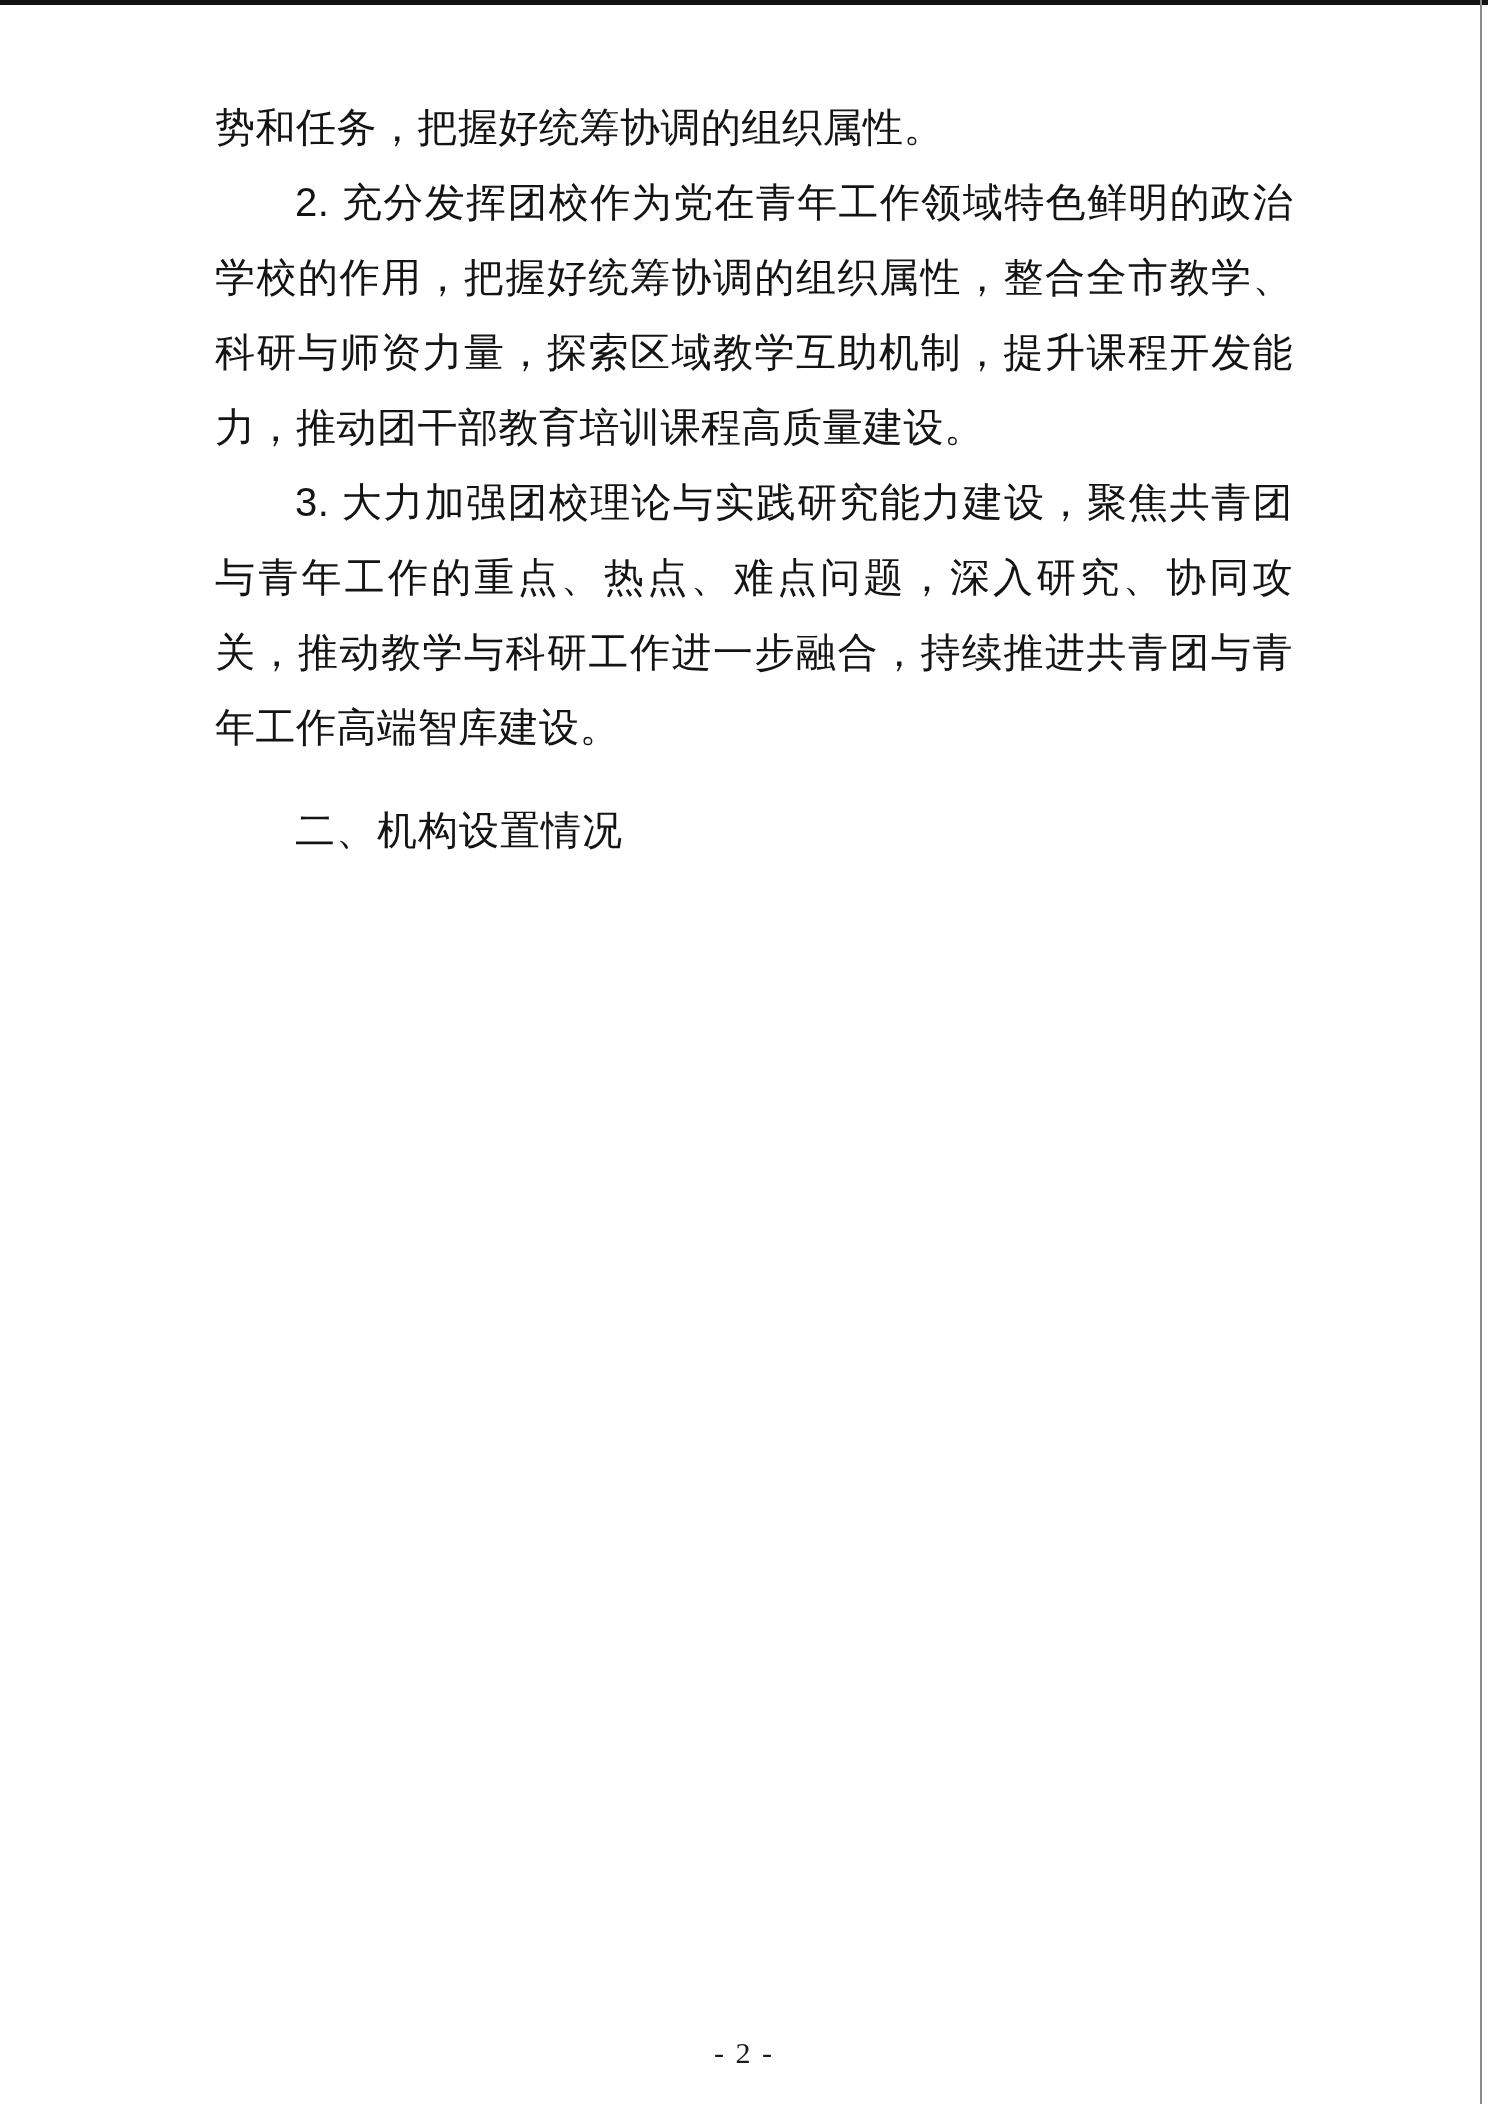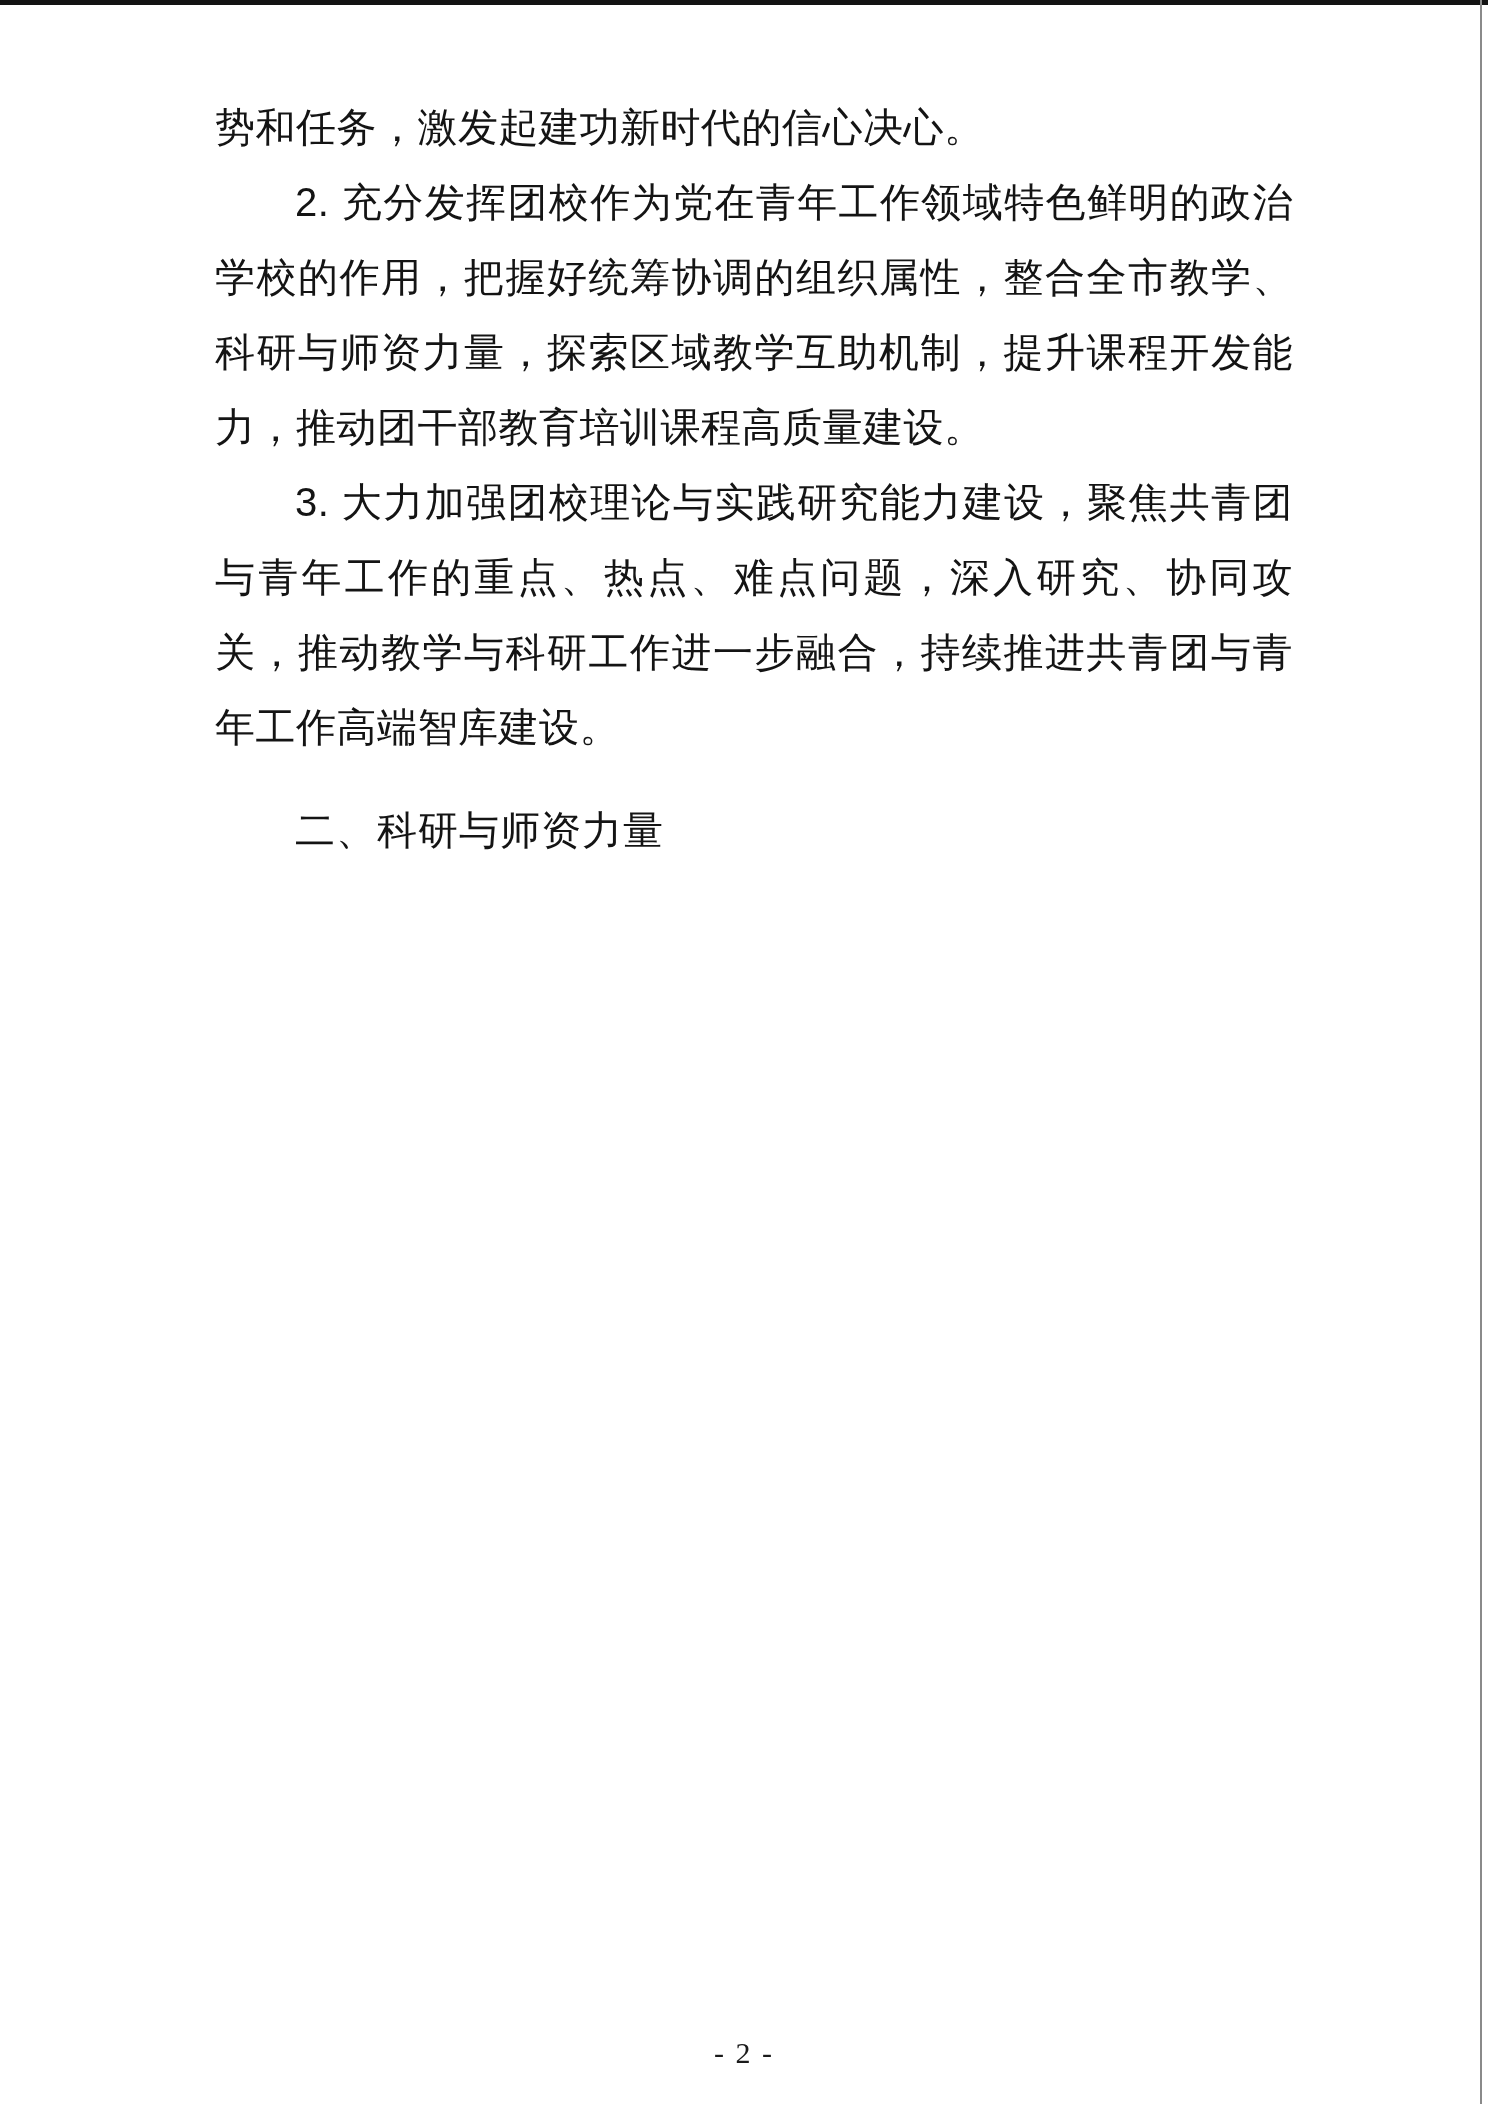--- a/index.html
+++ b/index.html
@@ -73,27 +73,27 @@
 </style>
 </head>
 <body>
 
 <div class="page">
 
   <div class="top-edge"></div>
   <div class="right-edge"></div>
 
   <main class="body-text">
-    <p class="para">势和任务，激发起建功新时代的信心决心。</p>
+    <p class="para">势和任务，把握好统筹协调的组织属性。</p>
 
     <p class="para indent">2. 充分发挥团校作为党在青年工作领域特色鲜明的政治学校的作用，把握好统筹协调的组织属性，整合全市教学、科研与师资力量，探索区域教学互助机制，提升课程开发能力，推动团干部教育培训课程高质量建设。</p>
 
     <p class="para indent">3. 大力加强团校理论与实践研究能力建设，聚焦共青团与青年工作的重点、热点、难点问题，深入研究、协同攻关，推动教学与科研工作进一步融合，持续推进共青团与青年工作高端智库建设。</p>
 
-    <h2 class="heading">二、科研与师资力量</h2>
+    <h2 class="heading">二、机构设置情况</h2>
 
   </main>
 
   <footer class="page-footer">
     <span>- 2 -</span>
   </footer>
 
 </div>
 
 </body></html>

